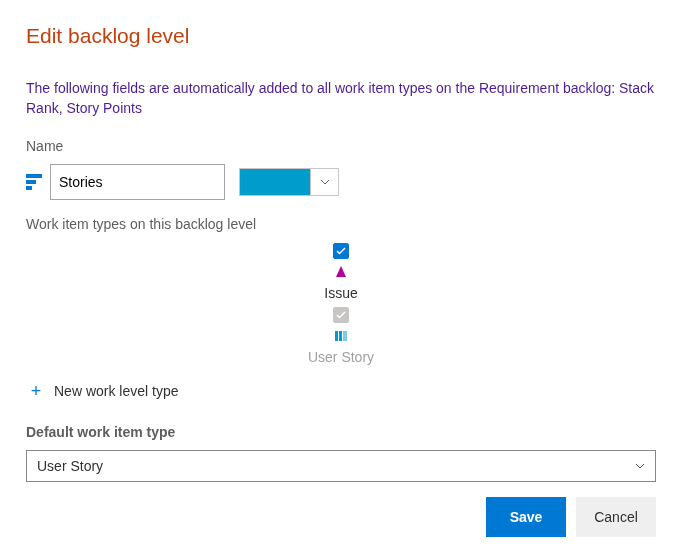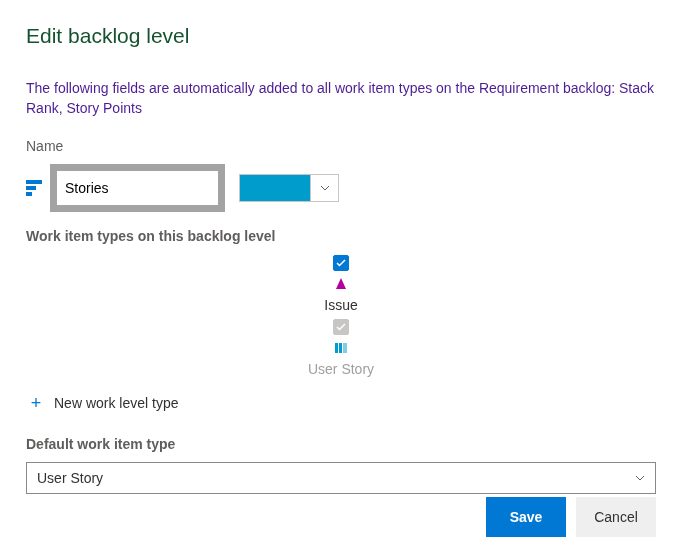--- a/index.html
+++ b/index.html
@@ -9,21 +9,21 @@
       color: #323130;
       background: #fff;
       width: 682px;
       height: 557px;
       position: relative;
       padding: 24px 26px 20px 26px;
     }
     .dialog-title {
       font-size: 21px;
       font-weight: 300;
-      color: #14532d;
+      color: #c2410c;
       margin-bottom: 24px;
     }
     .intro-text {
       font-size: 14px;
       color: #4c1d95;
       line-height: 1.4;
       margin-bottom: 20px;
       margin-top: 31px;
     }
     .field-label {
@@ -47,21 +47,21 @@
       flex-shrink: 0;
     }
     .backlog-icon span {
       background: #0078d4;
       display: block;
     }
     .backlog-icon .top { width: 16px; height: 4px; }
     .backlog-icon .mid { width: 10px; height: 4px; }
     .backlog-icon .bot { width: 6px; height: 4px; }
     .text-input {
-      border: 7px solid #a3a3a3;
+      border: 1px solid #a3a3a3;
       padding: 17px 8px;
       font-size: 14px;
       font-family: inherit;
       height: 28px;
       width: 175px;
     }
     .color-picker {
       display: flex;
       align-items: center;
       border: 1px solid #c8c6c4;
@@ -81,21 +81,21 @@
       align-items: center;
       justify-content: center;
       color: #605e5c;
       border-left: 1px solid #c8c6c4;
       height: 100%;
     }
     .section-label {
       font-size: 14px;
       color: #605e5c;
       margin-bottom: 8px;
-      font-weight: 700;
+      font-weight: 400;
     }
     .wit-list { margin-bottom: 8px; }
     .wit-row {
       display: flex;
       align-items: center;
       gap: 6px;
       padding: 3px 0;
       font-size: 14px;
       flex-direction: column;
     }

